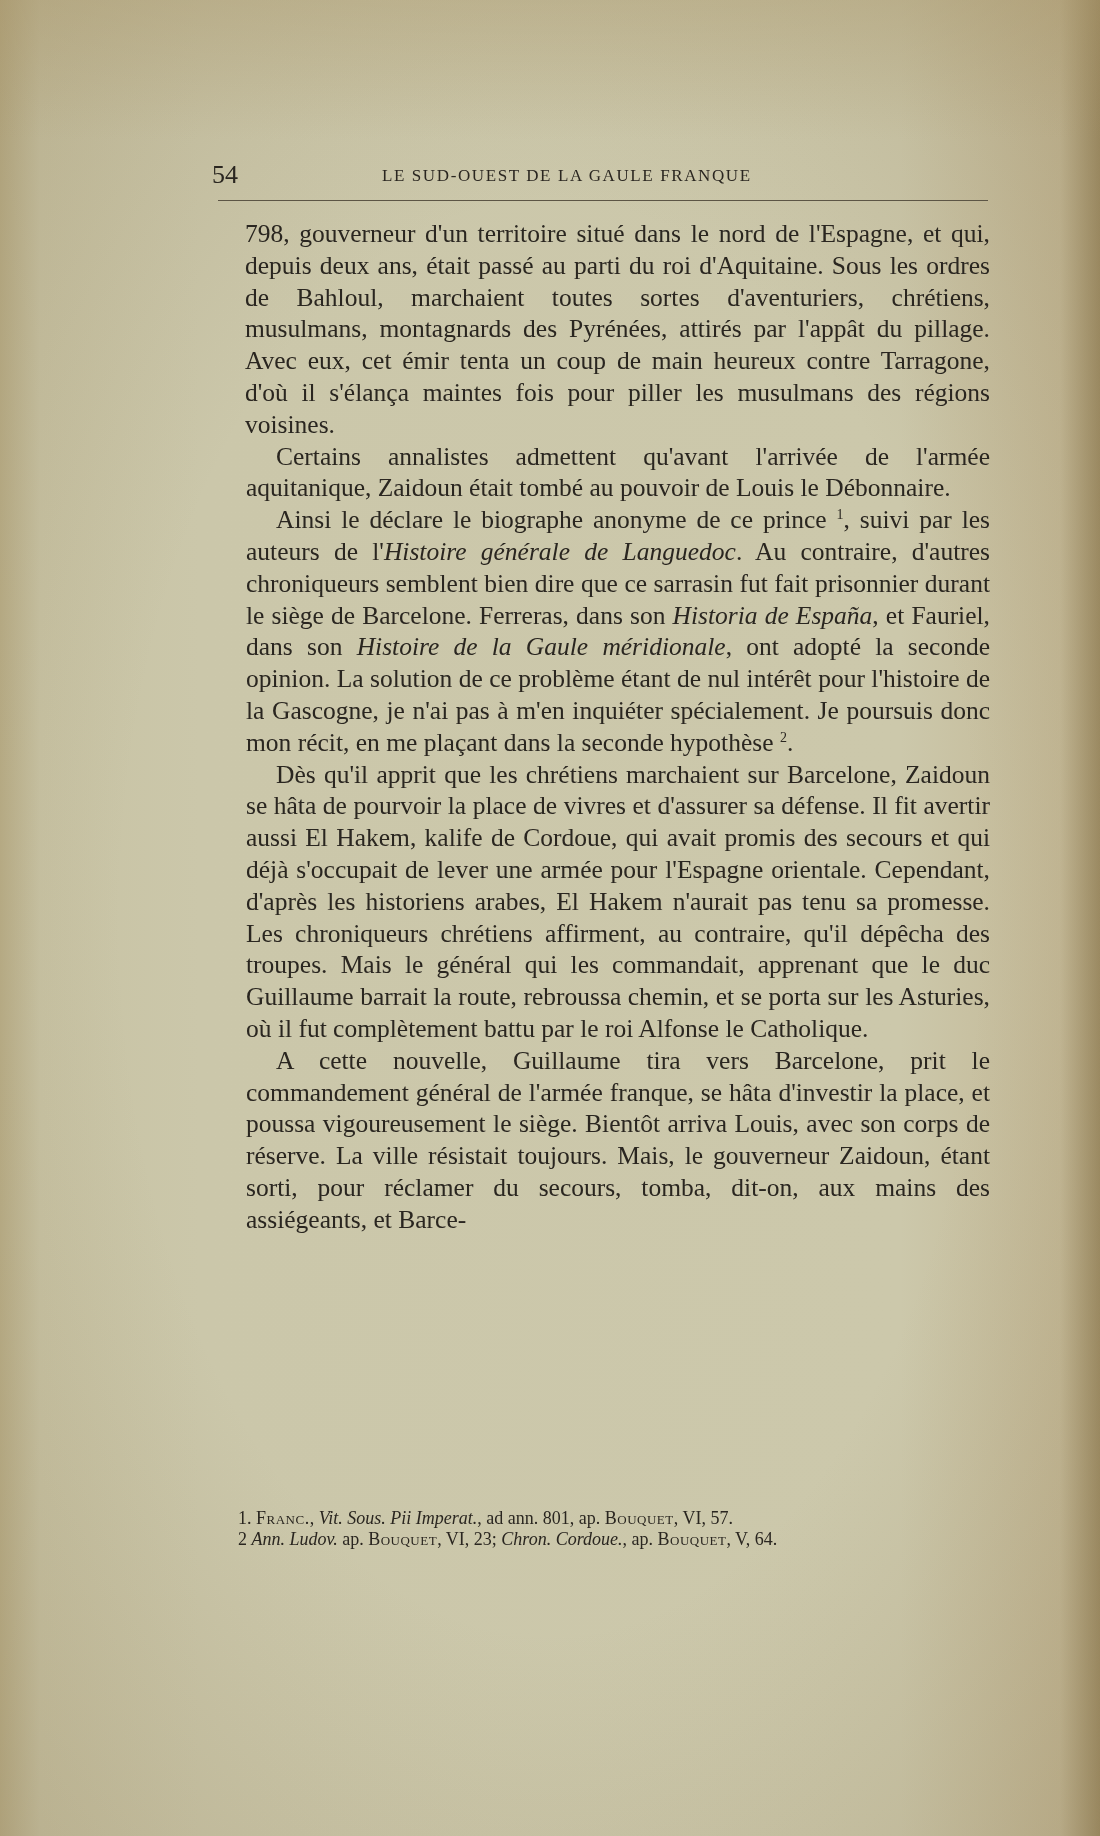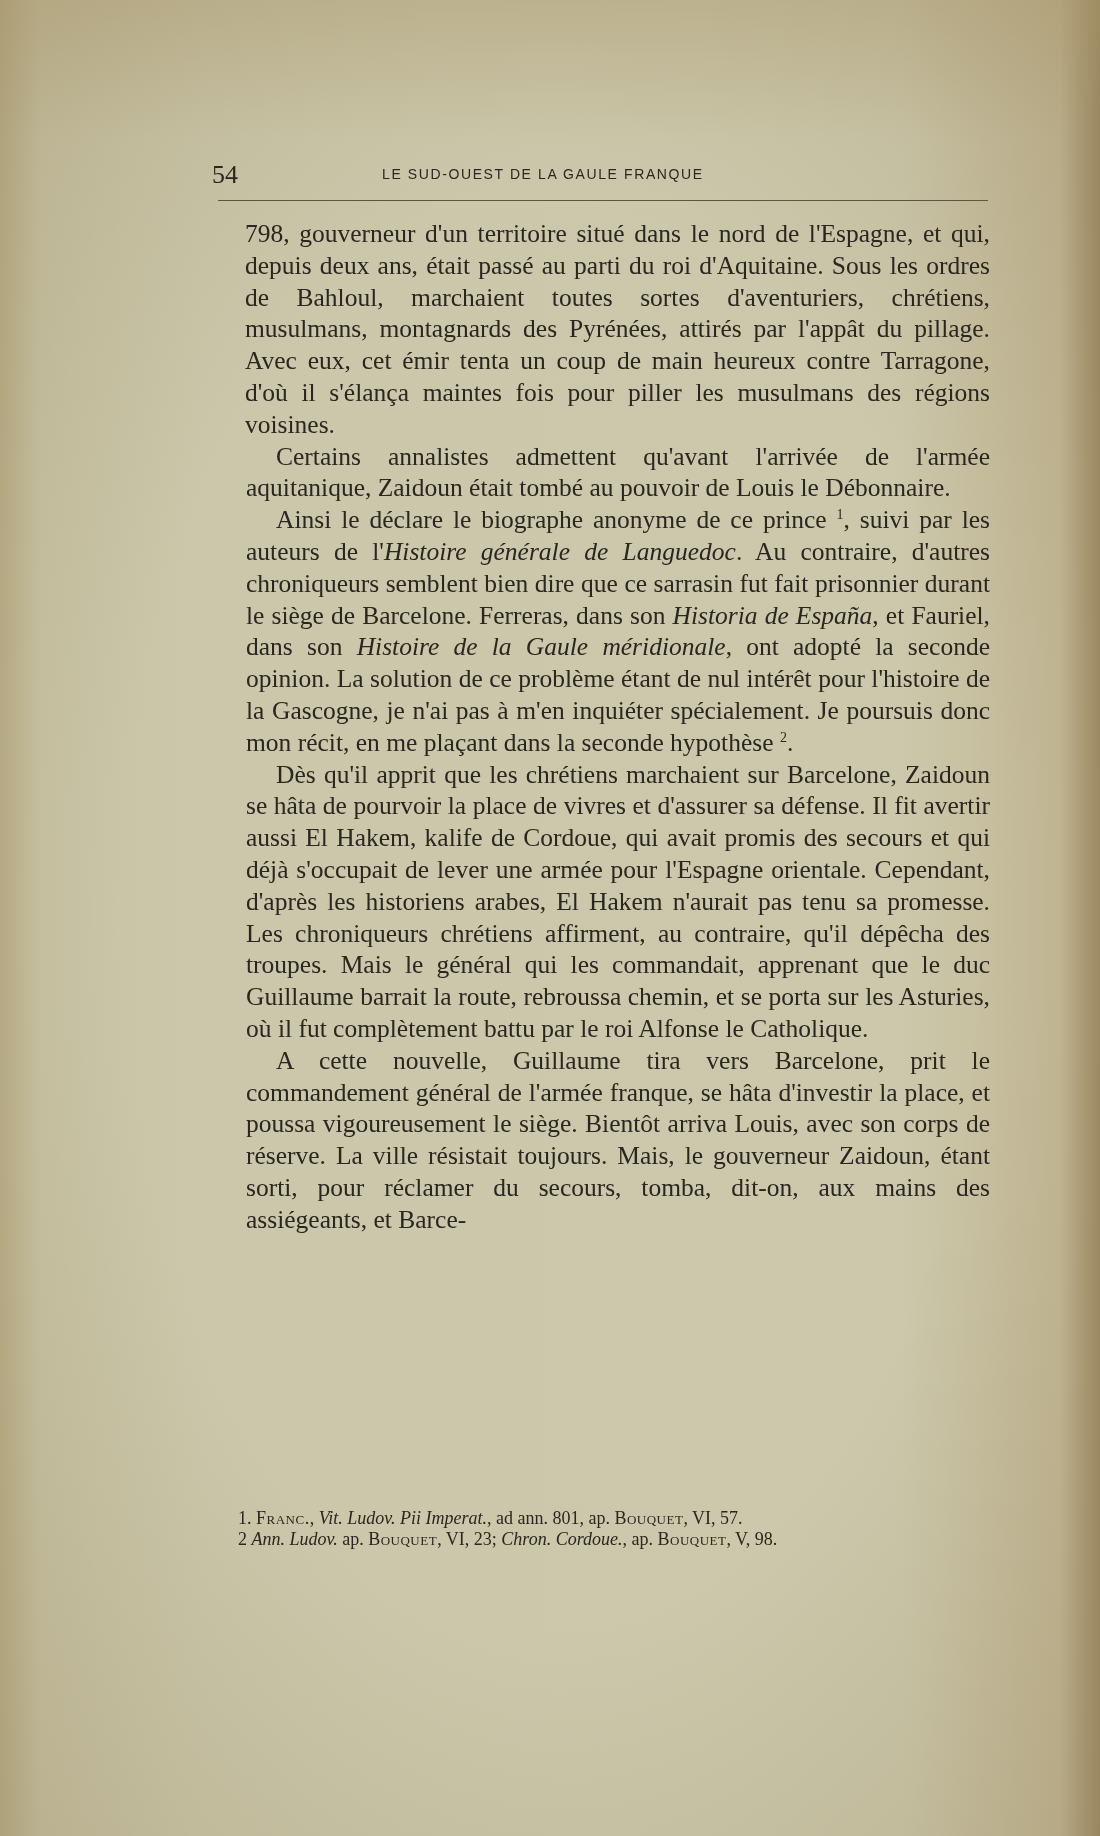--- a/index.html
+++ b/index.html
@@ -42,22 +42,22 @@
       left: 0;
       top: 4px;
       font-family: "Liberation Serif", serif;
       font-size: 26px;
       color: #2a2620;
     }
     .running-title {
       position: absolute;
       left: 170px;
       top: 10px;
-      font-family: Liberation Sans, sans-serif;
-      font-size: 14px;
+      font-family: Liberation Serif, serif;
+      font-size: 17px;
       letter-spacing: 1.6px;
       color: #2a2620;
     }
     .head-rule {
       position: absolute;
       left: 218px;
       top: 200px;
       width: 770px;
       height: 0;
       border-top: 1.5px solid #5c5545;
@@ -117,17 +117,17 @@
 
   <div class="body-text" id="body-text">
       <p class="cont"><span>798, gouverneur d'un territoire situé dans le nord de l'Espagne, et qui, depuis deux ans, était passé au parti du roi d'Aquitaine. Sous les ordres de Bahloul, marchaient toutes sortes d'aventuriers, chrétiens, musulmans, montagnards des Pyrénées, attirés par l'appât du pillage. Avec eux, cet émir tenta un coup de main heureux contre Tarragone, d'où il s'élança maintes fois pour piller les musulmans des régions voisines.</span></p>
       <p class="indent"><span>Certains annalistes admettent qu'avant l'arrivée de l'armée aquitanique, Zaidoun était tombé au pouvoir de Louis le Débonnaire.</span></p>
       <p class="indent"><span>Ainsi le déclare le biographe anonyme de ce prince </span><sup>1</sup><span>, suivi par les auteurs de l'</span><i>Histoire générale de Languedoc</i><span>. Au contraire, d'autres chroniqueurs semblent bien dire que ce sarrasin fut fait prisonnier durant le siège de Barcelone. Ferreras, dans son </span><i>Historia de España</i><span>, et Fauriel, dans son </span><i>Histoire de la Gaule méridionale</i><span>, ont adopté la seconde opinion. La solution de ce problème étant de nul intérêt pour l'histoire de la Gascogne, je n'ai pas à m'en inquiéter spécialement. Je poursuis donc mon récit, en me plaçant dans la seconde hypothèse </span><sup>2</sup><span>.</span></p>
       <p class="indent"><span>Dès qu'il apprit que les chrétiens marchaient sur Barcelone, Zaidoun se hâta de pourvoir la place de vivres et d'assurer sa défense. Il fit avertir aussi El Hakem, kalife de Cordoue, qui avait promis des secours et qui déjà s'occupait de lever une armée pour l'Espagne orientale. Cependant, d'après les historiens arabes, El Hakem n'aurait pas tenu sa promesse. Les chroniqueurs chrétiens affirment, au contraire, qu'il dépêcha des troupes. Mais le général qui les commandait, apprenant que le duc Guillaume barrait la route, rebroussa chemin, et se porta sur les Asturies, où il fut complètement battu par le roi Alfonse le Catholique.</span></p>
       <p class="indent"><span>A cette nouvelle, Guillaume tira vers Barcelone, prit le commandement général de l'armée franque, se hâta d'investir la place, et poussa vigoureusement le siège. Bientôt arriva Louis, avec son corps de réserve. La ville résistait toujours. Mais, le gouverneur Zaidoun, étant sorti, pour réclamer du secours, tomba, dit-on, aux mains des assiégeants, et Barce-</span></p>
     </div>
 
   <div class="footnotes" id="footnotes">
-      <p class="footnote"><span>1. </span><span class="sc">Franc.</span><span>, </span><i>Vit. Ludov. Pii Imperat.</i><span>, ad ann. 801, ap. </span><span class="sc">Bouquet</span><span>, VI, 57.</span></p>
-      <p class="footnote"><span>2  </span><i>Ann. Ludov.</i><span> ap. </span><span class="sc">Bouquet</span><span>, VI, 23; </span><i>Chron. Cordoue.</i><span>, ap. </span><span class="sc">Bouquet</span><span>, V, 98.</span></p>
+      <p class="footnote"><span>1. </span><span class="sc">Franc.</span><span>, </span><i>Vit. Sous. Pii Imperat.</i><span>, ad ann. 801, ap. </span><span class="sc">Bouquet</span><span>, VI, 57.</span></p>
+      <p class="footnote"><span>2  </span><i>Ann. Ludov.</i><span> ap. </span><span class="sc">Bouquet</span><span>, VI, 23; </span><i>Chron. Cordoue.</i><span>, ap. </span><span class="sc">Bouquet</span><span>, V, 64.</span></p>
     </div>
 
 </div>
 
 </body></html>

